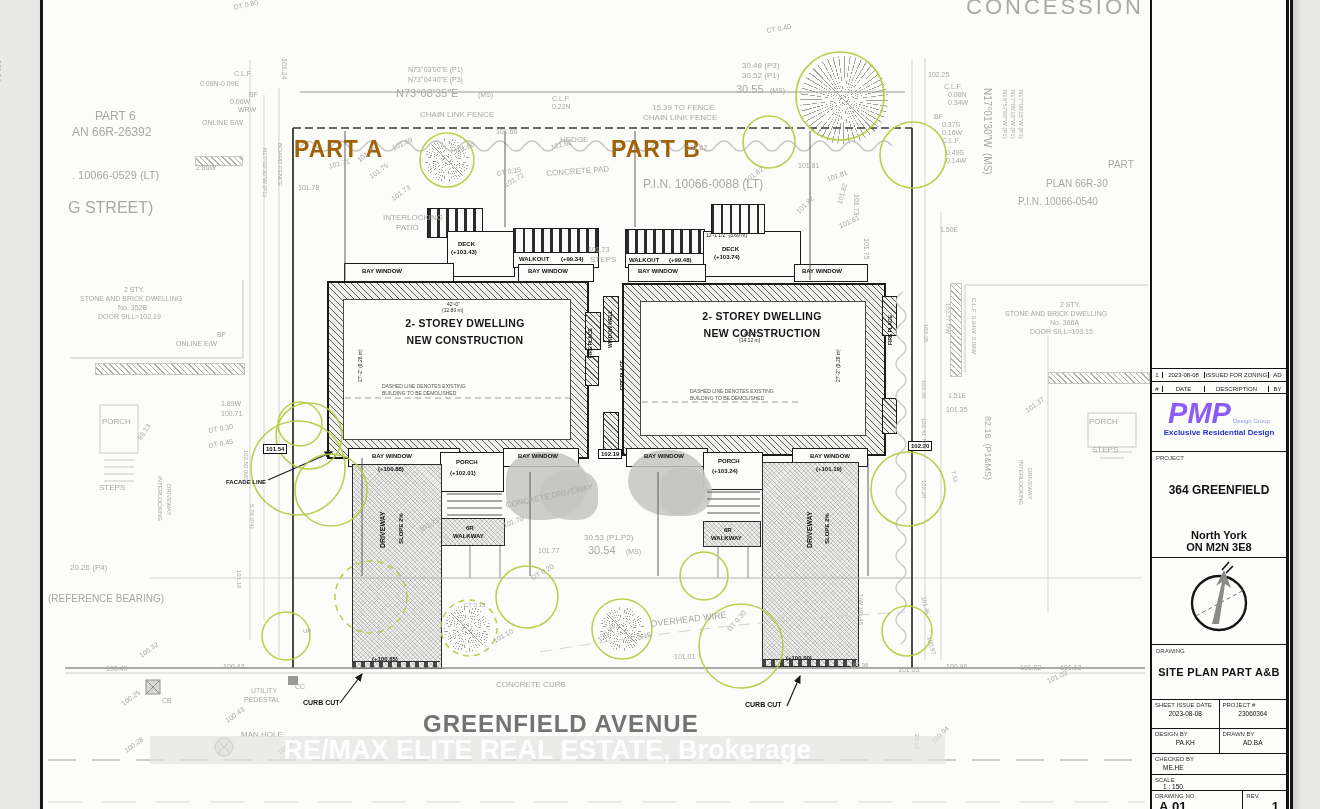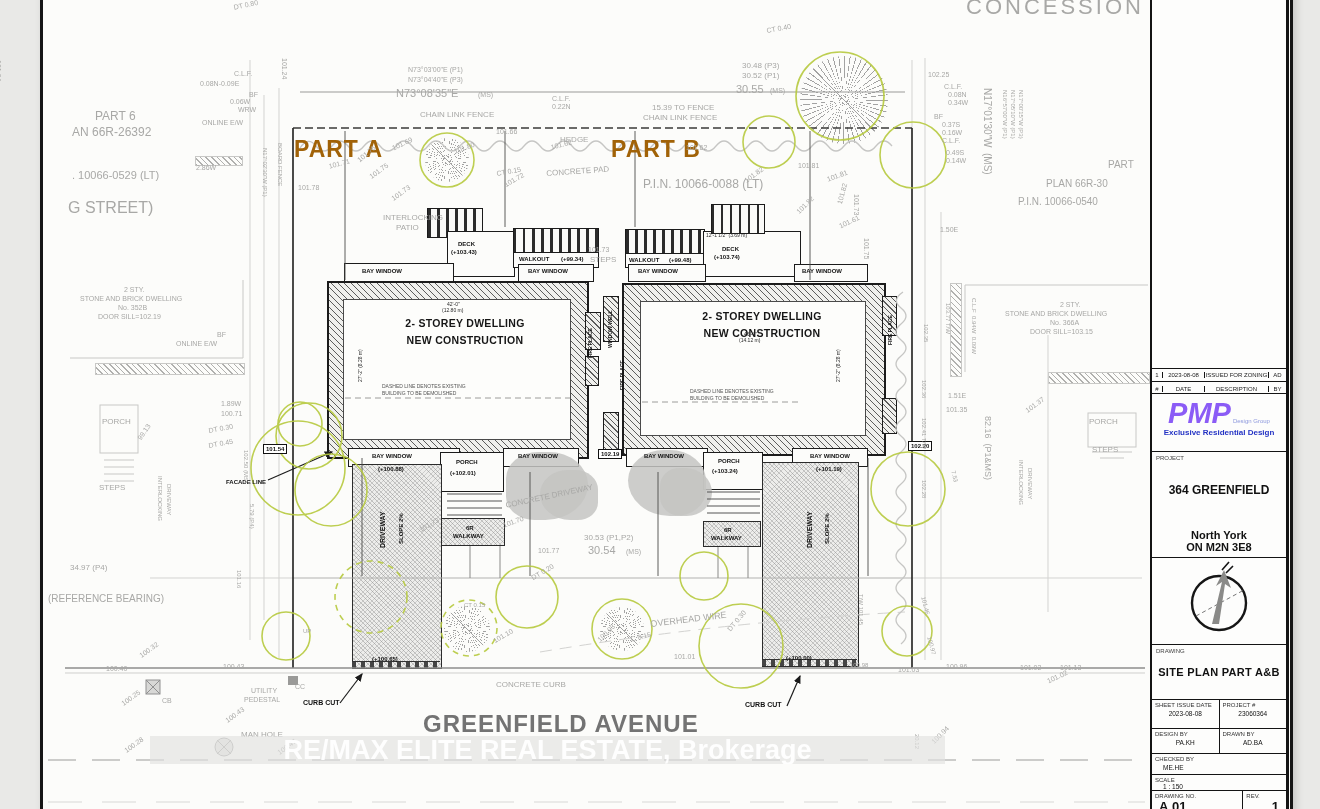--- a/index.html
+++ b/index.html
@@ -388,21 +388,21 @@
       <div class="a g" style="left: 136px; top: 437px; font-size: 7px; transform: rotate(-55deg);">99.13</div>
       <div class="a g" style="left: 221px; top: 400px; font-size: 7px;">1.89W</div>
       <div class="a g" style="left: 221px; top: 410px; font-size: 7px;">100.71</div>
       <div class="a g" style="left: 208px; top: 427px; font-size: 7px; transform: rotate(-10deg);">DT 0.30</div>
       <div class="a g" style="left: 208px; top: 442px; font-size: 7px; transform: rotate(-10deg);">DT 0.45</div>
       <div class="a g" style="left: 249px; top: 450px; font-size: 6px; transform: rotate(90deg);">102.50 (MS)</div>
       <div class="a g" style="left: 255px; top: 504px; font-size: 6px; transform: rotate(90deg);">5.79 (P4)</div>
       <div class="a g" style="left: 163px; top: 476px; font-size: 6px; transform: rotate(90deg);">INTERLOCKING</div>
       <div class="a g" style="left: 172px; top: 484px; font-size: 6px; transform: rotate(90deg);">DRIVEWAY</div>
       <div class="a g" style="left: 242px; top: 570px; font-size: 6px; transform: rotate(90deg);">101.16</div>
-      <div class="a g" style="left: 70px; top: 564px; font-size: 8px;">34.97 (P4)</div>
+      <div class="a g" style="left: 70px; top: 564px; font-size: 8px;">20.26 (P4)</div>
       <div class="a g" style="left: 48px; top: 594px; font-size: 10px;">(REFERENCE BEARING)</div>
       <div class="a g" style="left: 106px; top: 665px; font-size: 7px;">100.40</div>
       <div class="a g" style="left: 138px; top: 653px; font-size: 7px; transform: rotate(-35deg);">100.32</div>
       <div class="a g" style="left: 223px; top: 663px; font-size: 7px;">100.43</div>
       <div class="a g" style="left: 162px; top: 697px; font-size: 7px;">CB</div>
       <div class="a g" style="left: 120px; top: 701px; font-size: 7px; transform: rotate(-35deg);">100.25</div>
       <div class="a g" style="left: 251px; top: 687px; font-size: 7px;">UTILITY</div>
       <div class="a g" style="left: 244px; top: 696px; font-size: 7px;">PEDESTAL</div>
       <div class="a g" style="left: 295px; top: 683px; font-size: 7px;">CC</div>
       <div class="a g" style="left: 241px; top: 731px; font-size: 8px;">MAN HOLE</div>

